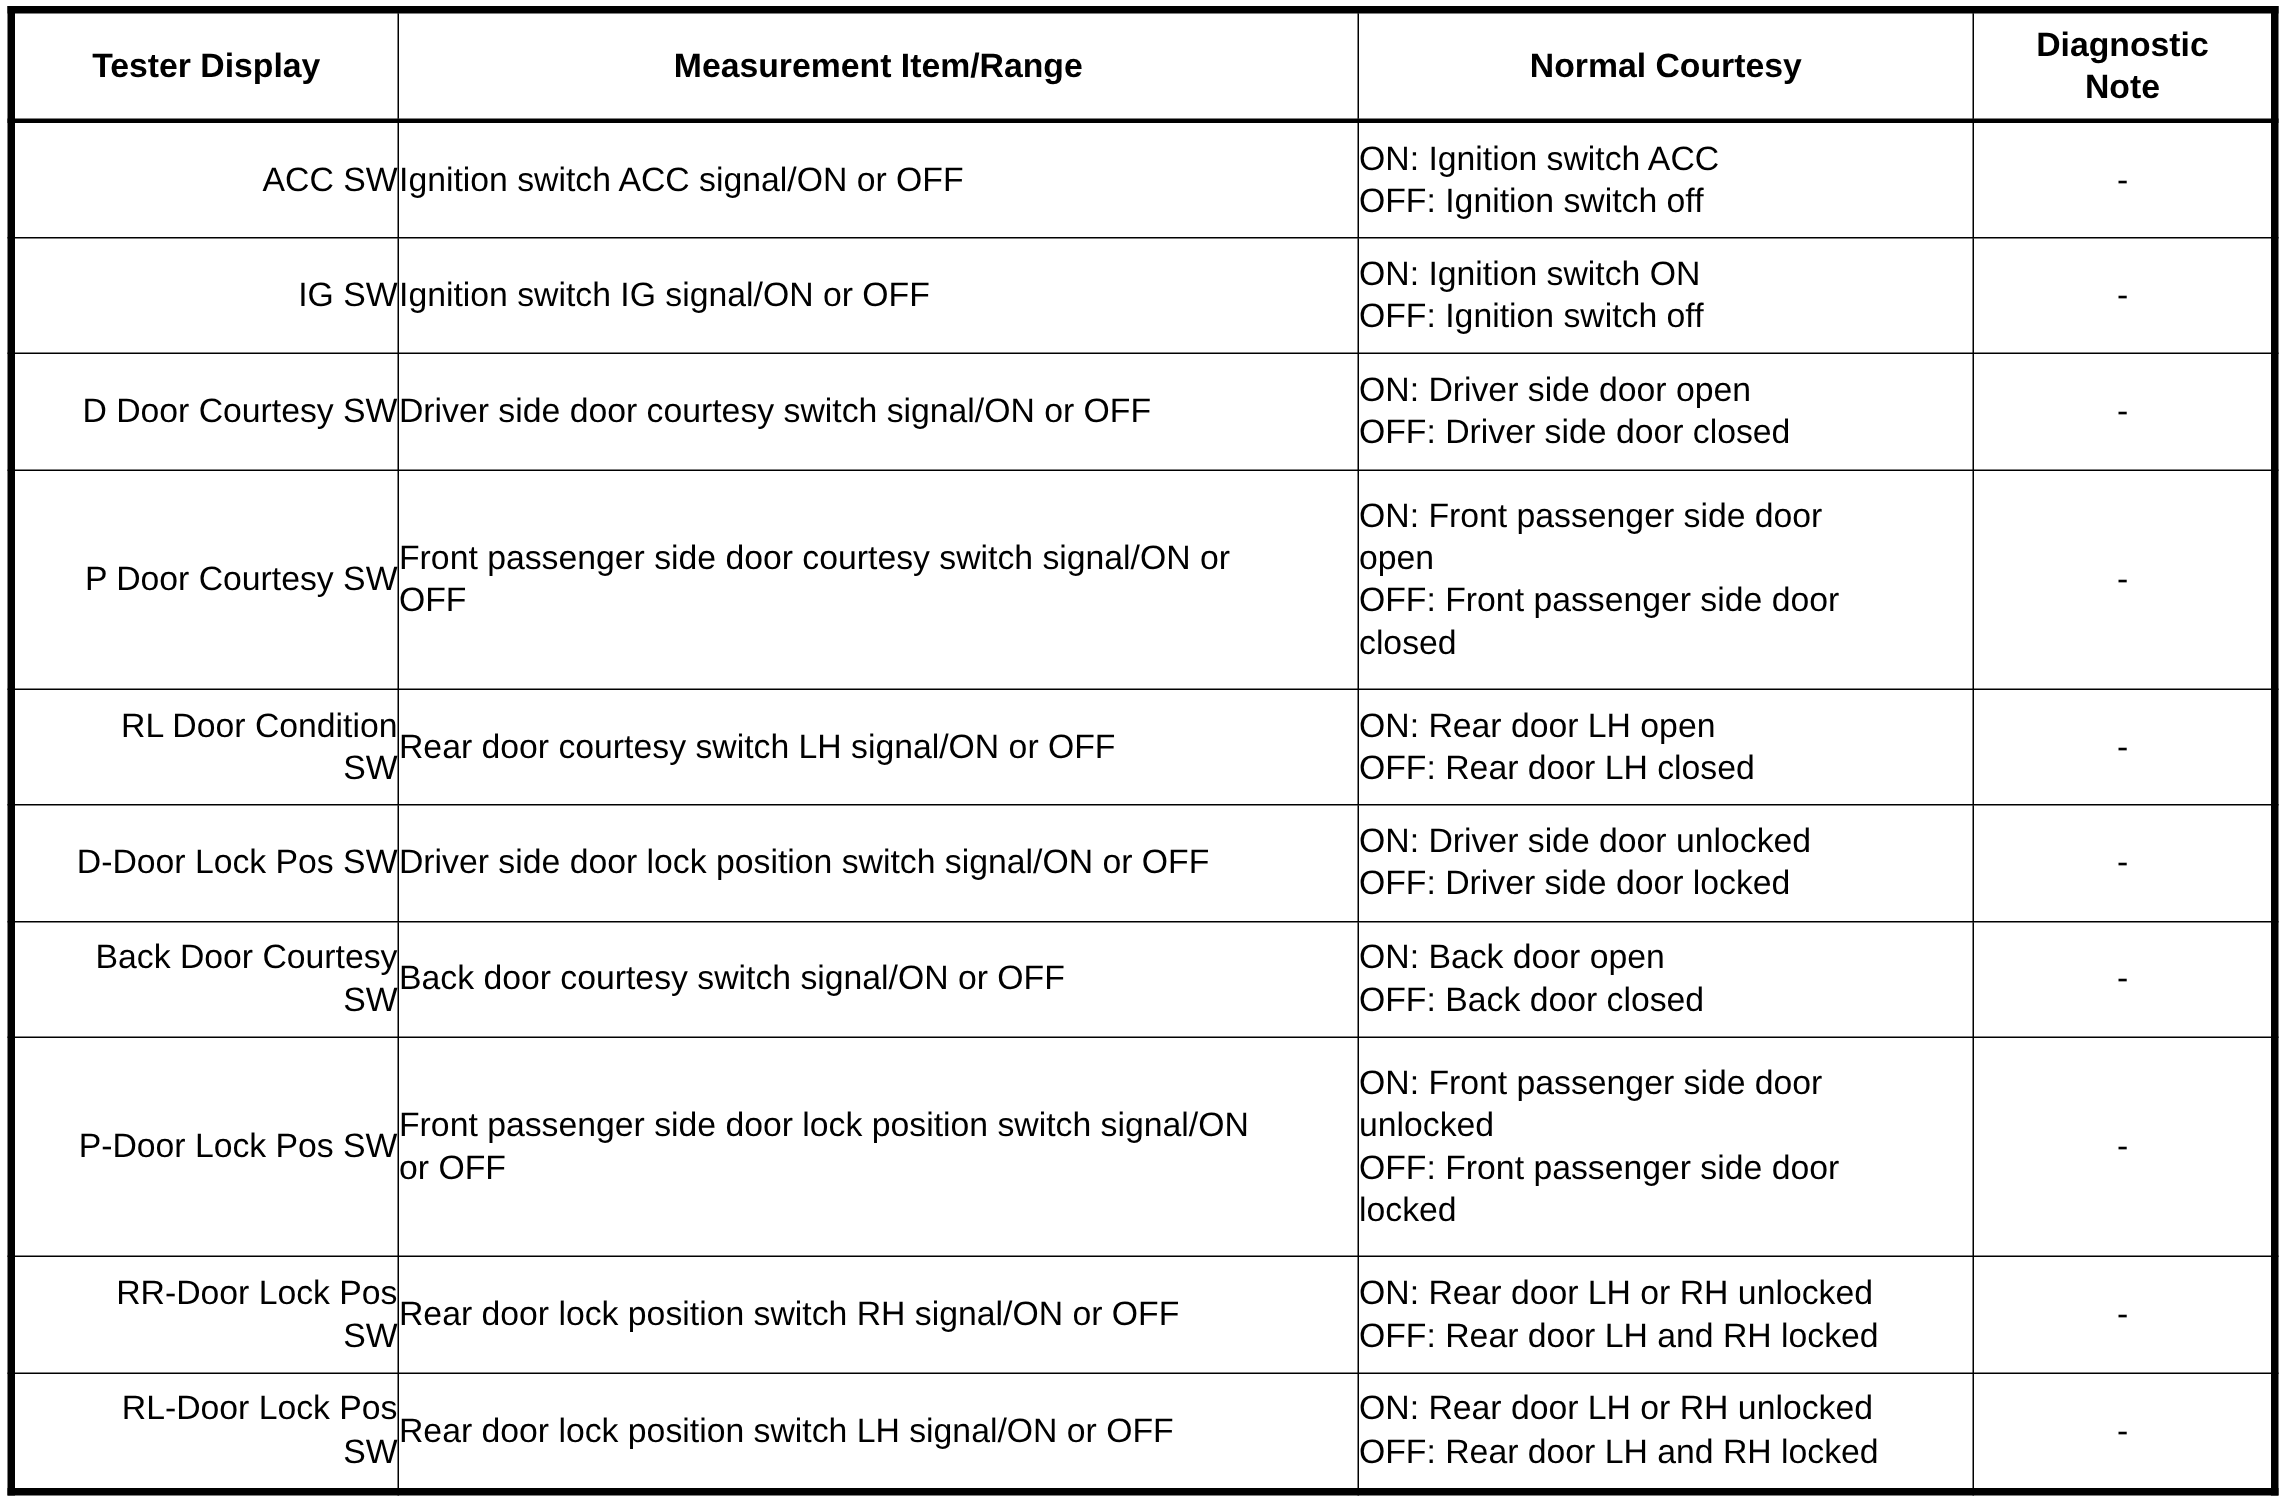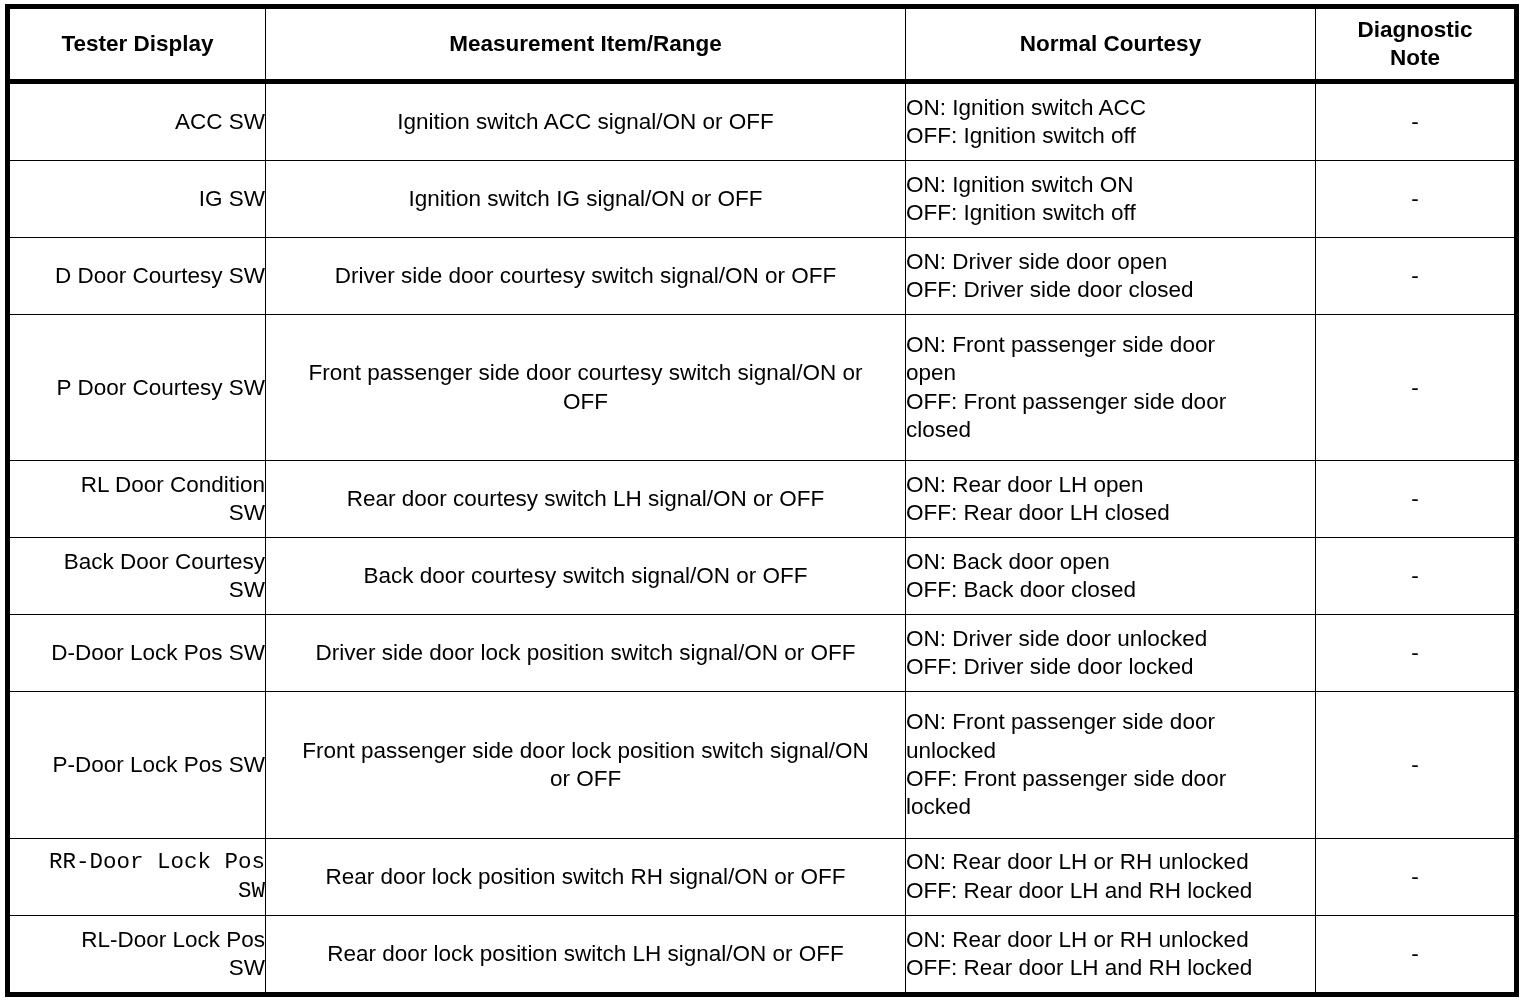--- a/index.html
+++ b/index.html
@@ -44,30 +44,30 @@
     font-size: 22.5px;
     line-height: 1.26;
   }
 
   thead th {
     font-weight: bold;
     text-align: center;
     padding: 5px 6px;
     height: 70px;
   }
-  thead tr { border-bottom: 5px solid #000000; }
+  thead tr { border-bottom: 3px solid #000000; }
   thead th.h-display { font-size: 22.5px; }
 
   td.cell-display {
     text-align: right;
     padding: 3px 5px;
     font-weight: normal;
   }
   td.cell-measure {
-    text-align: center;
+    text-align: left;
     padding: 3px 2px 3px 9px;
     white-space: pre-line;
     margin-left: 43px;
   }
   td.cell-normal {
     text-align: left;
     padding: 3px 2px 3px 8px;
     white-space: pre-line;
   }
   td.cell-note {
@@ -133,46 +133,46 @@
         </tr>
         <tr class="r-short">
           <td class="cell-display" style="white-space: pre-line;">RL Door Condition
 SW</td>
           <td class="cell-measure">Rear door courtesy switch LH signal/ON or OFF</td>
           <td class="cell-normal">ON: Rear door LH open
 OFF: Rear door LH closed</td>
           <td class="cell-note">-</td>
         </tr>
         <tr class="r-short">
+          <td class="cell-display" style="white-space: pre-line;">D-Door Lock Pos SW</td>
+          <td class="cell-measure">Driver side door lock position switch signal/ON or OFF</td>
+          <td class="cell-normal">ON: Driver side door unlocked
+OFF: Driver side door locked</td>
+          <td class="cell-note">-</td>
+        </tr>
+        <tr class="r-short">
           <td class="cell-display" style="white-space: pre-line;">Back Door Courtesy
 SW</td>
           <td class="cell-measure">Back door courtesy switch signal/ON or OFF</td>
           <td class="cell-normal">ON: Back door open
 OFF: Back door closed</td>
-          <td class="cell-note">-</td>
-        </tr>
-        <tr class="r-short">
-          <td class="cell-display" style="white-space: pre-line;">D-Door Lock Pos SW</td>
-          <td class="cell-measure">Driver side door lock position switch signal/ON or OFF</td>
-          <td class="cell-normal">ON: Driver side door unlocked
-OFF: Driver side door locked</td>
           <td class="cell-note">-</td>
         </tr>
         <tr class="r-tall">
           <td class="cell-display" style="white-space: pre-line;">P-Door Lock Pos SW</td>
           <td class="cell-measure">Front passenger side door lock position switch signal/ON
 or OFF</td>
           <td class="cell-normal">ON: Front passenger side door
 unlocked
 OFF: Front passenger side door
 locked</td>
           <td class="cell-note">-</td>
         </tr>
         <tr class="r-short">
-          <td class="cell-display" style="white-space: pre-line; font-family: Liberation Mono, monospace;">RR-Door Lock Pos
+          <td class="cell-display" style="white-space: pre-line;">RR-Door Lock Pos
 SW</td>
           <td class="cell-measure">Rear door lock position switch RH signal/ON or OFF</td>
           <td class="cell-normal">ON: Rear door LH or RH unlocked
 OFF: Rear door LH and RH locked</td>
           <td class="cell-note">-</td>
         </tr>
         <tr class="r-short">
           <td class="cell-display" style="white-space: pre-line;">RL-Door Lock Pos
 SW</td>
           <td class="cell-measure">Rear door lock position switch LH signal/ON or OFF</td>

